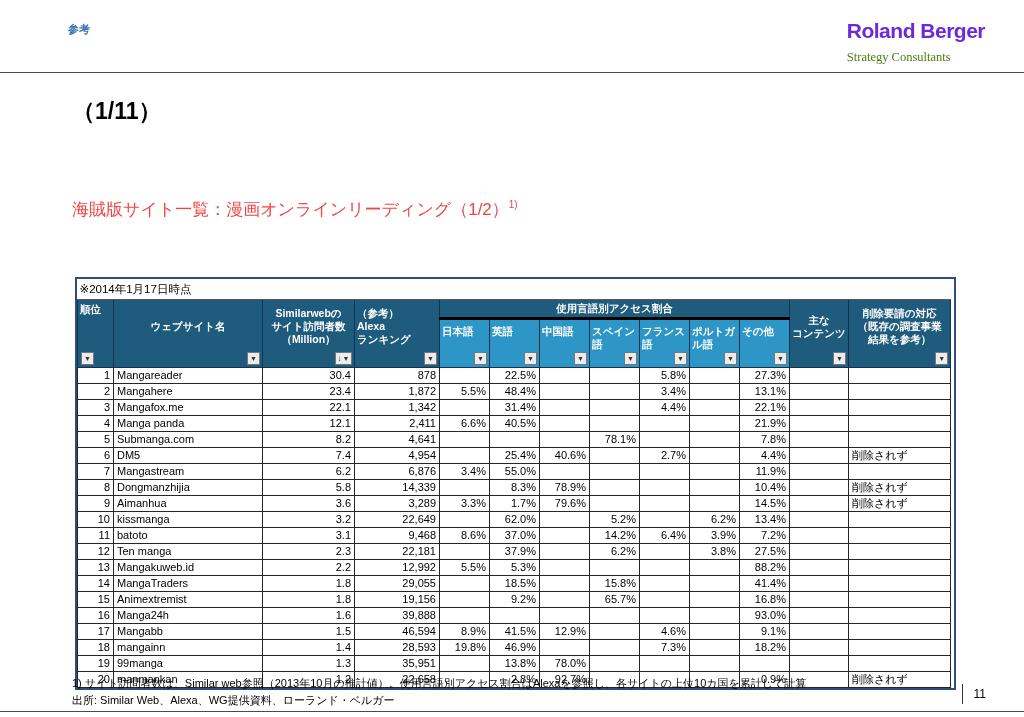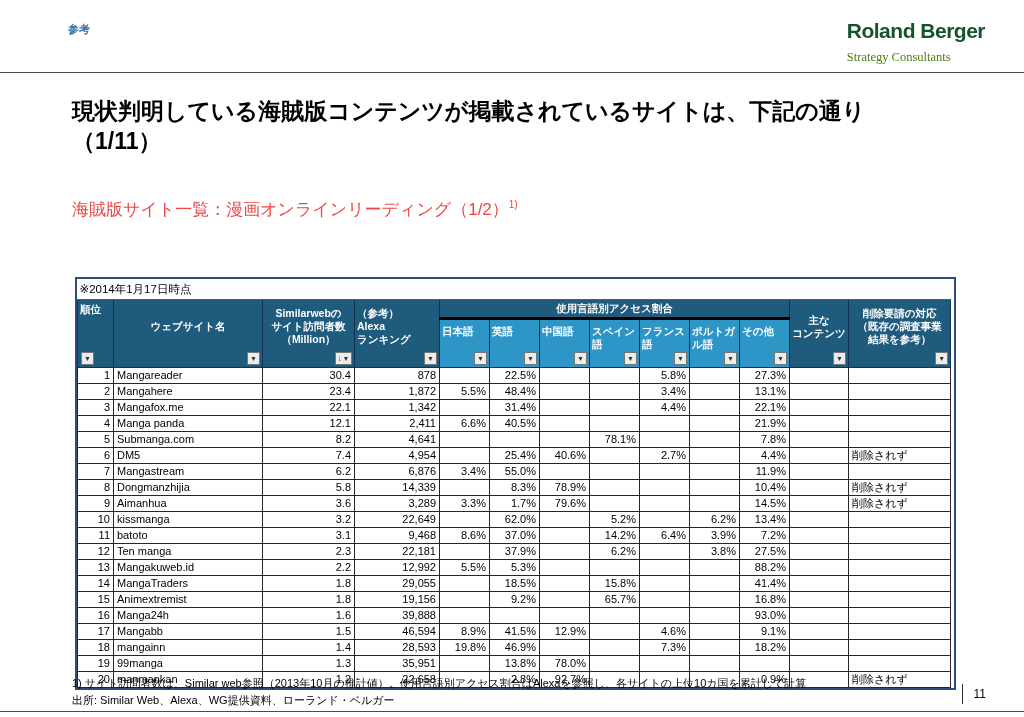--- a/index.html
+++ b/index.html
@@ -3,21 +3,21 @@
 <meta charset="utf-8">
 <style>
   html,body{margin:0;padding:0;}
   body{width:1024px;height:717px;position:relative;background:#ffffff;
        font-family:"Liberation Sans","DejaVu Sans",sans-serif;color:#000;overflow:hidden;}
 
   
   .top-rule{position:absolute;left:0;top:72px;width:1024px;border-top:1px solid #4a4a4a;}
   .ref-tag{position:absolute;left:68px;top:22px;font-size:11px;font-weight:bold;color:#3a74ad;}
   .logo{position:absolute;right:39px;top:20px;text-align:left;line-height:1;}
-  .logo .l1{font-size:21px;font-weight:bold;letter-spacing:-0.5px;color:#14532d;}
+  .logo .l1{font-size:21px;font-weight:bold;letter-spacing:-0.5px;color:#6d28d9;}
   .logo .l2{font-size:12.5px;font-family:"Liberation Serif","DejaVu Serif",serif;color:#4d7c0f;margin-top:10px;}
 
   
   .title{position:absolute;left:72px;top:96px;width:900px;font-size:23px;font-weight:bold;line-height:1.32;color:#000;}
   .subtitle{position:absolute;left:72px;top:198px;font-size:17px;color:#ef4444;}
   .subtitle sup{font-size:10px;}
 
   
   .tablewrap{position:absolute;left:75px;top:277px;width:877px;border:2px solid #2c4d7e;}
   table{border-collapse:collapse;table-layout:fixed;width:702px;}
@@ -60,21 +60,20 @@
 <body>
 
 <div class="ref-tag">参考</div>
 <div class="logo">
   <div class="l1">Roland Berger</div>
   <div class="l2">Strategy Consultants</div>
 </div>
 <div class="top-rule"></div>
 
 <div class="title">
-  <div>現状判明している海賊版コンテンツが掲載されているサイトは、下記の通り</div>
   <div>（1/11）</div>
 </div>
 <div class="subtitle">
   <span>海賊版サイト一覧：漫画オンラインリーディング（1/2）</span><sup>1)</sup>
 </div>
 
 <div class="tablewrap">
 <table>
   <colgroup>
     <col class="c-rank">

